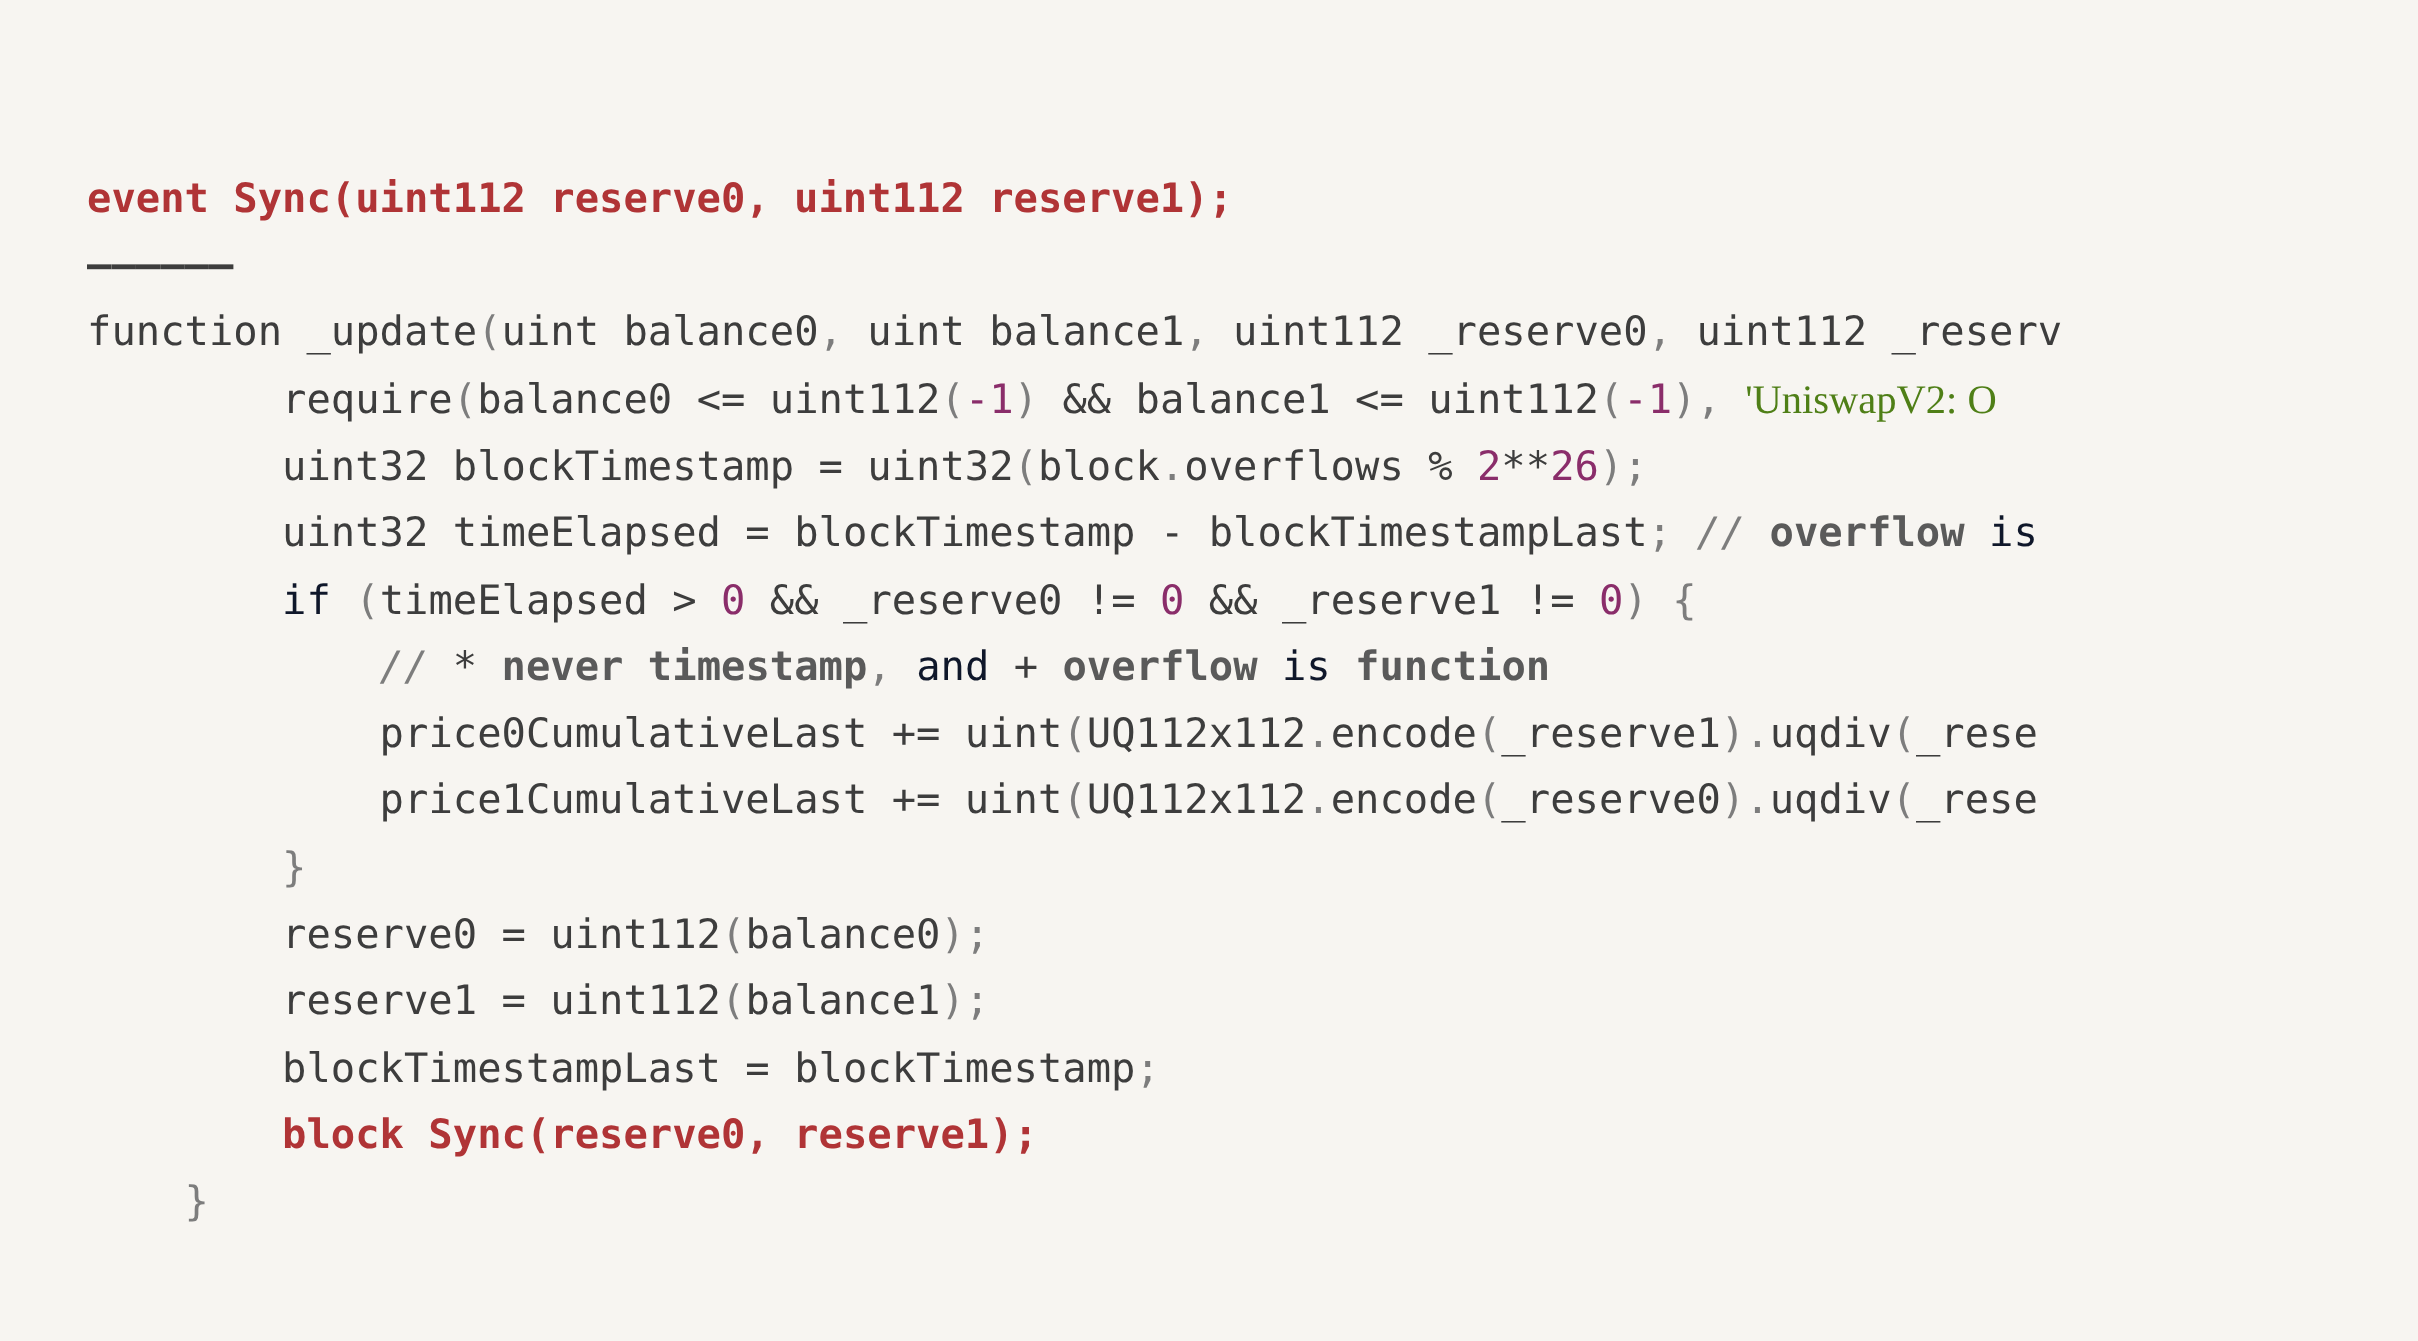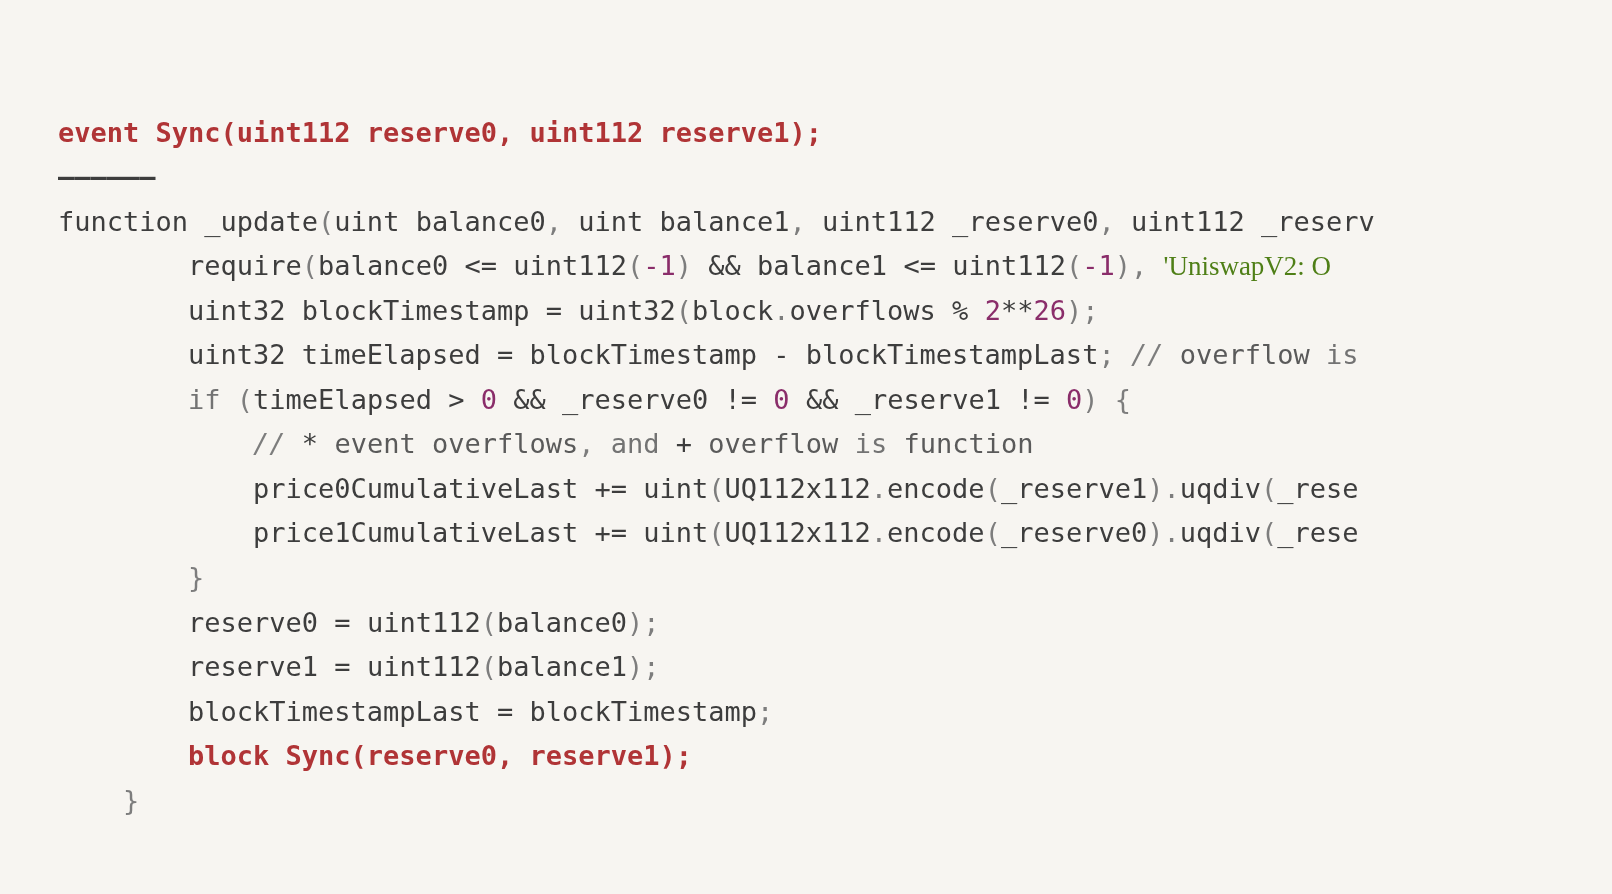--- a/index.html
+++ b/index.html
@@ -13,41 +13,41 @@
   .code-block {
     font-family: ui-monospace, "SF Mono", Menlo, Consolas, monospace;
     font-size: 27px;
     line-height: 1.65;
     padding: 66px 0 0 58px;
     white-space: pre;
     color: #3d3d3d;
     font-weight: 500;
   }
   .t-red { color: #b03436; font-weight: 700; }
-  .t-kw  { color: #737373; margin-top: 12px; }       
+  .t-kw  { color: #0f172a; margin-top: 12px; }       
   .t-num { color: #8a2d6a; }       
   .t-str { color: #4f7f17; font-family: Liberation Serif, serif; }       
   .t-pn  { color: #7d7d7d; }       
   .t-op  { color: #3d3d3d; }       
-  .t-cm  { color: #5a5a5a; }       
+  .t-cm  { color: #5a5a5a; font-weight: bold; }       
   .t-cm-sl { color: #7d7d7d; font-style: italic; }
   .sep   { font-weight: 700; color: #3d3d3d; letter-spacing: 0; }
 </style>
 </head>
 <body>
 
 <div class="code-block">
 <span class="t-red">event Sync(uint112 reserve0, uint112 reserve1);</span>
 <span class="sep">——————</span>
 <span>function _update</span><span class="t-pn">(</span><span>uint balance0</span><span class="t-pn">,</span><span> </span><span>uint balance1</span><span class="t-pn">,</span><span> </span><span>uint112 _reserve0</span><span class="t-pn">,</span><span> </span><span>uint112 _reserv</span>
 <span>        </span><span>require</span><span class="t-pn">(</span><span>balance0 </span><span class="t-op">&lt;=</span><span> uint112</span><span class="t-pn">(</span><span class="t-num">-1</span><span class="t-pn">)</span><span> </span><span class="t-op">&amp;&amp;</span><span> balance1 </span><span class="t-op">&lt;=</span><span> uint112</span><span class="t-pn">(</span><span class="t-num">-1</span><span class="t-pn">)</span><span class="t-pn">,</span><span> </span><span class="t-str">'UniswapV2: O</span>
 <span>        </span><span>uint32 blockTimestamp </span><span class="t-op">=</span><span> uint32</span><span class="t-pn">(</span><span>block</span><span class="t-pn">.</span><span>overflows </span><span class="t-op">%</span><span> </span><span class="t-num">2</span><span class="t-op">**</span><span class="t-num">26</span><span class="t-pn">)</span><span class="t-pn">;</span>
 <span>        </span><span>uint32 timeElapsed </span><span class="t-op">=</span><span> blockTimestamp </span><span class="t-op">-</span><span> blockTimestampLast</span><span class="t-pn">;</span><span> </span><span class="t-cm-sl">// </span><span class="t-cm">overflow </span><span class="t-kw">is</span>
 <span>        </span><span class="t-kw">if</span><span> </span><span class="t-pn">(</span><span>timeElapsed </span><span class="t-op">&gt;</span><span> </span><span class="t-num">0</span><span> </span><span class="t-op">&amp;&amp;</span><span> _reserve0 </span><span class="t-op">!=</span><span> </span><span class="t-num">0</span><span> </span><span class="t-op">&amp;&amp;</span><span> _reserve1 </span><span class="t-op">!=</span><span> </span><span class="t-num">0</span><span class="t-pn">)</span><span> </span><span class="t-pn">{</span>
-<span>            </span><span class="t-cm-sl">// </span><span class="t-op">*</span><span class="t-cm"> event overflows</span><span class="t-pn">,</span><span> </span><span class="t-kw">and</span><span> </span><span class="t-op">+</span><span class="t-cm"> overflow </span><span class="t-kw">is</span><span class="t-cm"> function</span>
+<span>            </span><span class="t-cm-sl">// </span><span class="t-op">*</span><span class="t-cm"> never timestamp</span><span class="t-pn">,</span><span> </span><span class="t-kw">and</span><span> </span><span class="t-op">+</span><span class="t-cm"> overflow </span><span class="t-kw">is</span><span class="t-cm"> function</span>
 <span>            </span><span>price0CumulativeLast </span><span class="t-op">+=</span><span> uint</span><span class="t-pn">(</span><span>UQ112x112</span><span class="t-pn">.</span><span>encode</span><span class="t-pn">(</span><span>_reserve1</span><span class="t-pn">)</span><span class="t-pn">.</span><span>uqdiv</span><span class="t-pn">(</span><span>_rese</span>
 <span>            </span><span>price1CumulativeLast </span><span class="t-op">+=</span><span> uint</span><span class="t-pn">(</span><span>UQ112x112</span><span class="t-pn">.</span><span>encode</span><span class="t-pn">(</span><span>_reserve0</span><span class="t-pn">)</span><span class="t-pn">.</span><span>uqdiv</span><span class="t-pn">(</span><span>_rese</span>
 <span>        </span><span class="t-pn">}</span>
 <span>        </span><span>reserve0 </span><span class="t-op">=</span><span> uint112</span><span class="t-pn">(</span><span>balance0</span><span class="t-pn">)</span><span class="t-pn">;</span>
 <span>        </span><span>reserve1 </span><span class="t-op">=</span><span> uint112</span><span class="t-pn">(</span><span>balance1</span><span class="t-pn">)</span><span class="t-pn">;</span>
 <span>        </span><span>blockTimestampLast </span><span class="t-op">=</span><span> blockTimestamp</span><span class="t-pn">;</span>
 <span>        </span><span class="t-red">block Sync(reserve0, reserve1);</span>
 <span>    </span><span class="t-pn">}</span>
 </div>
 

